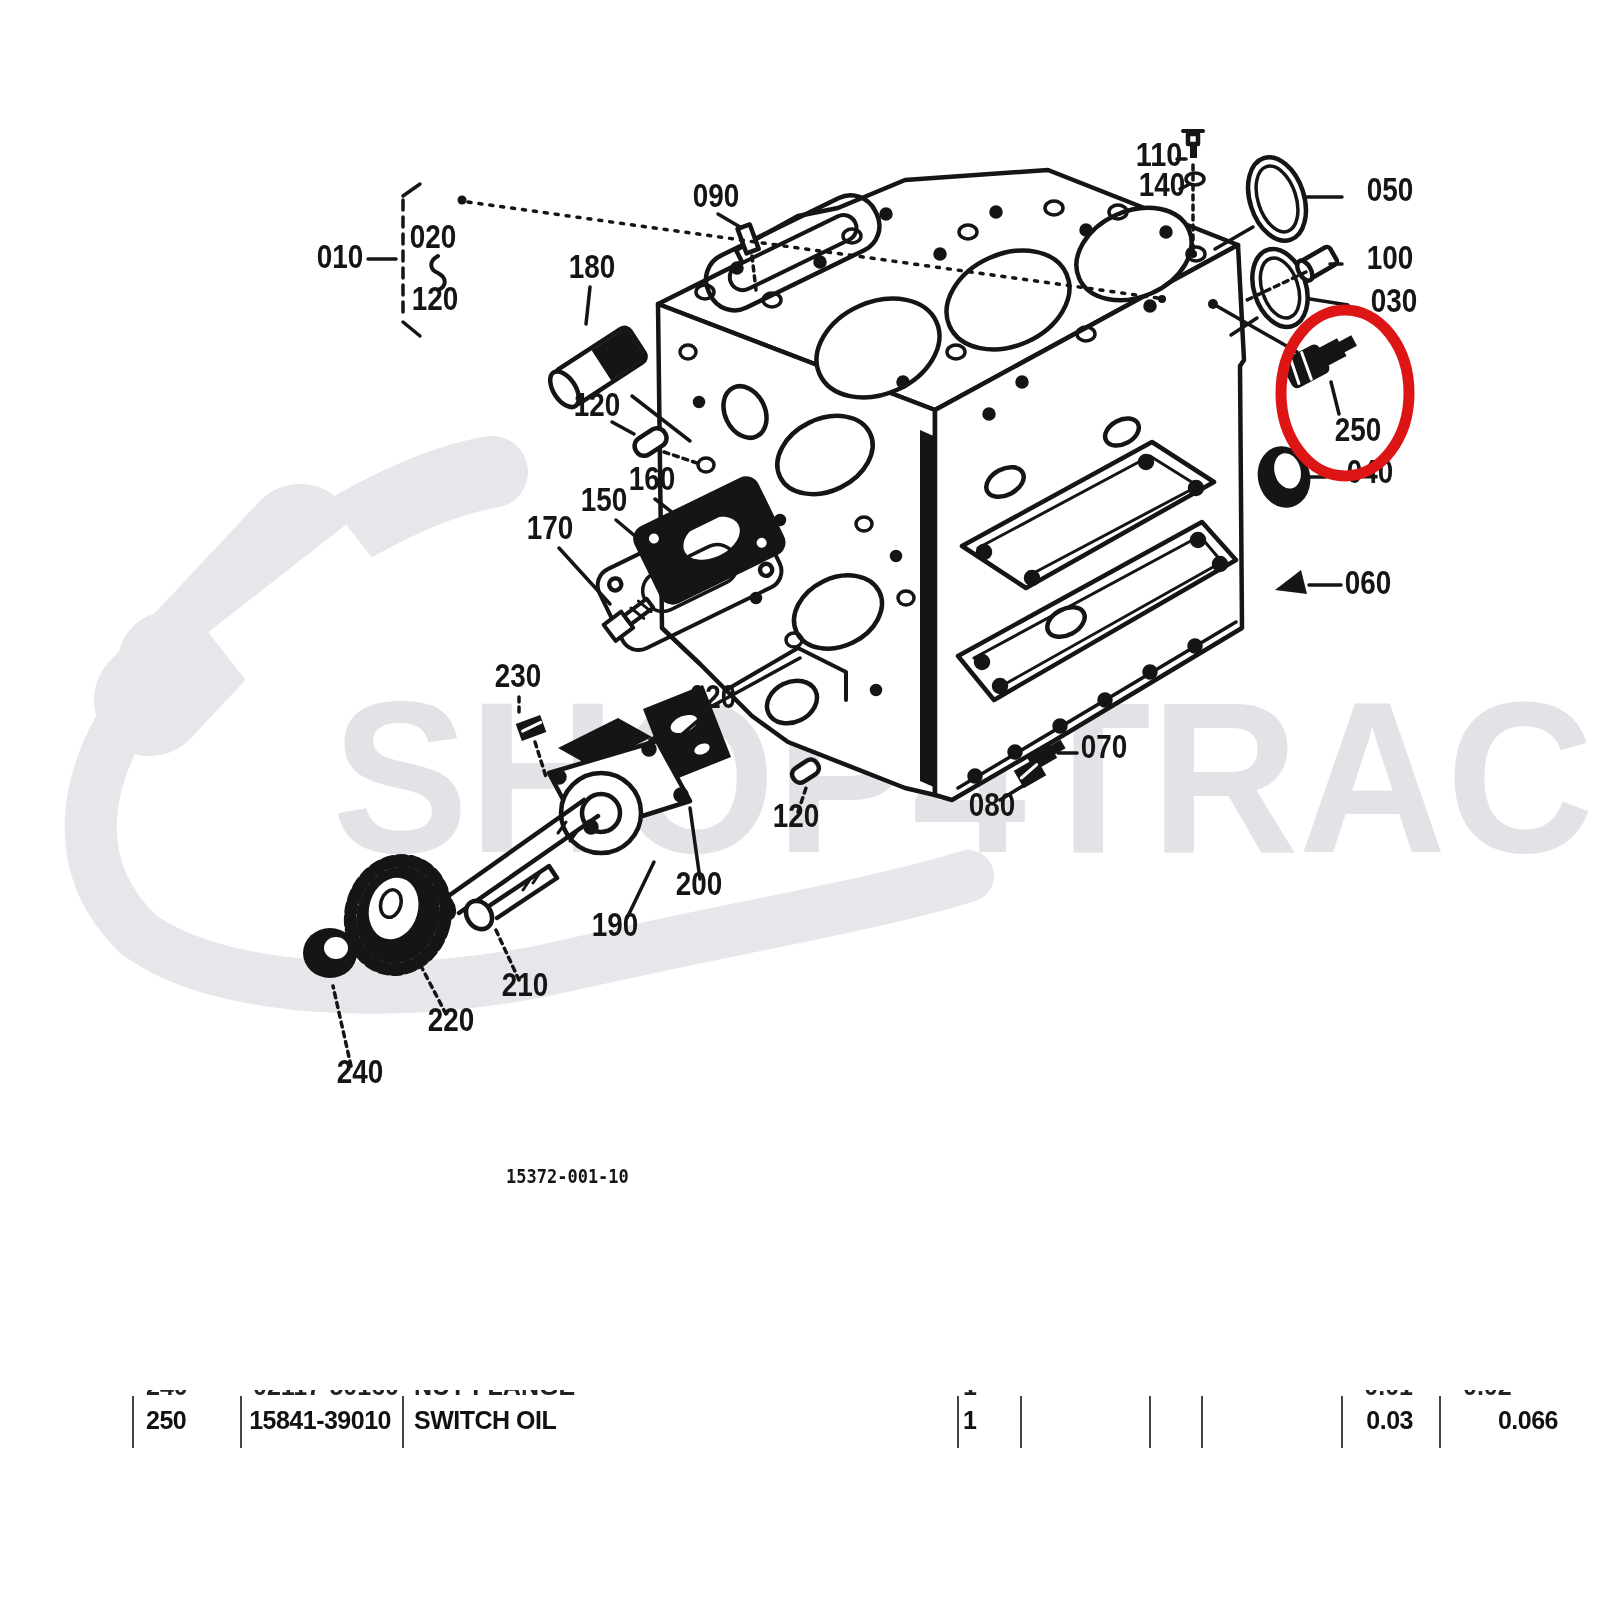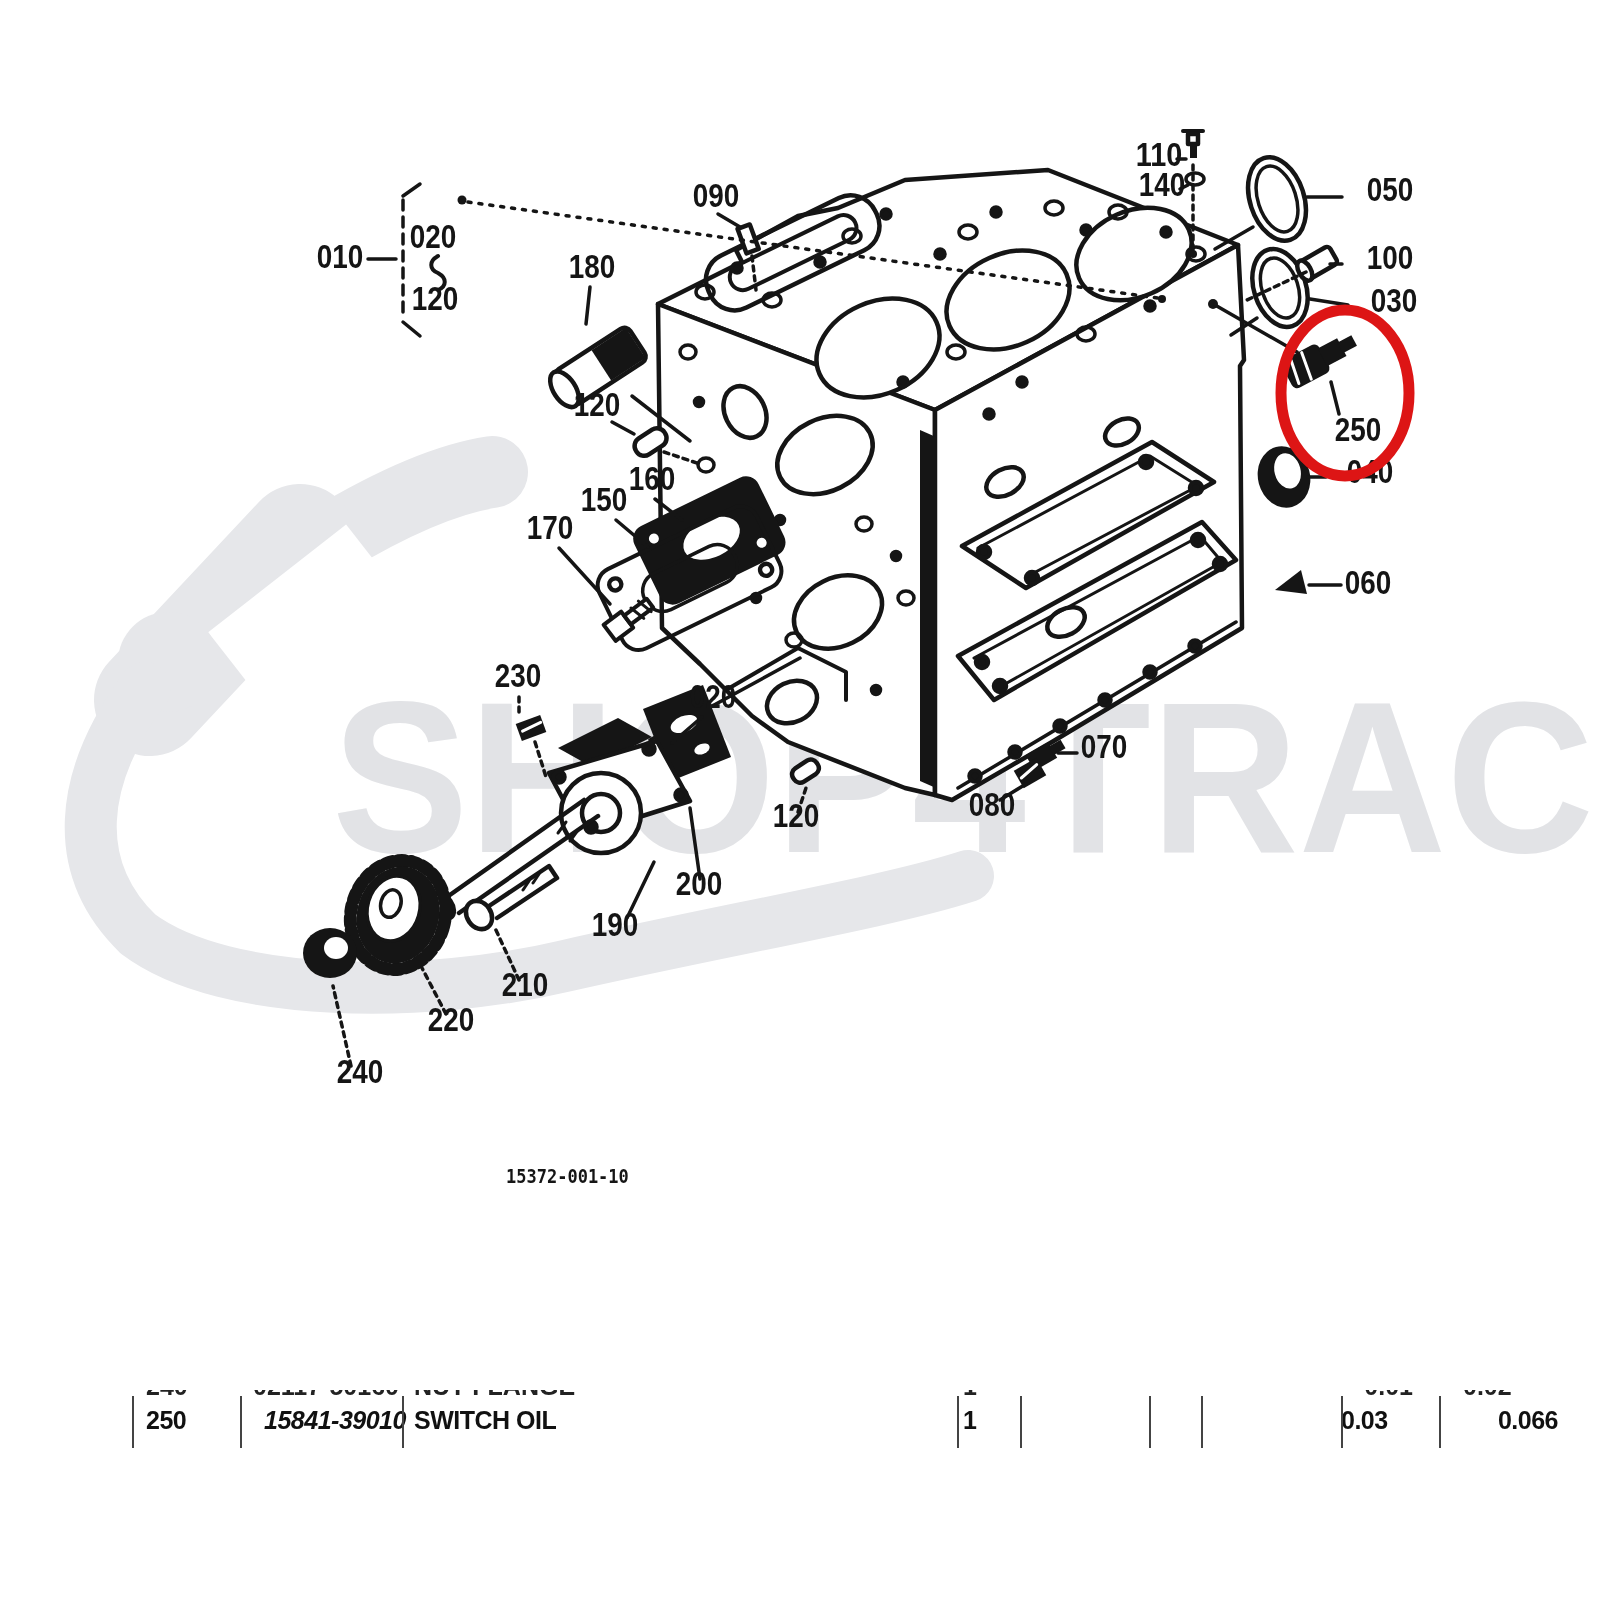--- a/index.html
+++ b/index.html
@@ -382,24 +382,24 @@
       </div>
       <div class="cellclip" style="left: 1341px; width: 72px;">
         <span style="text-align: right;">0.01</span>
       </div>
       <div class="cellclip" style="left: 1463px; width: 95px;">
         <span style="text-align: left;">0.02</span>
       </div>
     </div>
   <div id="row-main">
       <div class="cellmain" style="left: 146px; width: 90px; text-align: left;">250</div>
-      <div class="cellmain" style="left: 262px; width: 146px; text-align: center; font-style: italic;">15841-39010</div>
+      <div class="cellmain" style="left: 245px; width: 146px; text-align: right;">15841-39010</div>
       <div class="cellmain" style="left: 414px; width: 520px; text-align: left;">SWITCH OIL</div>
       <div class="cellmain" style="left: 963px; width: 52px; text-align: left;">1</div>
-      <div class="cellmain" style="left: 1341px; width: 72px; ">0.03</div>
+      <div class="cellmain" style="left: 1341px; width: 72px; text-align: right;">0.03</div>
       <div class="cellmain" style="left: 1463px; width: 95px; text-align: right;">0.066</div>
     </div>
   <div id="seps">
       <div class="vline" style="left: 132px;"></div>
       <div class="vline" style="left: 240px;"></div>
       <div class="vline" style="left: 402px;"></div>
       <div class="vline" style="left: 957px;"></div>
       <div class="vline" style="left: 1020px;"></div>
       <div class="vline" style="left: 1149px;"></div>
       <div class="vline" style="left: 1201px;"></div>

